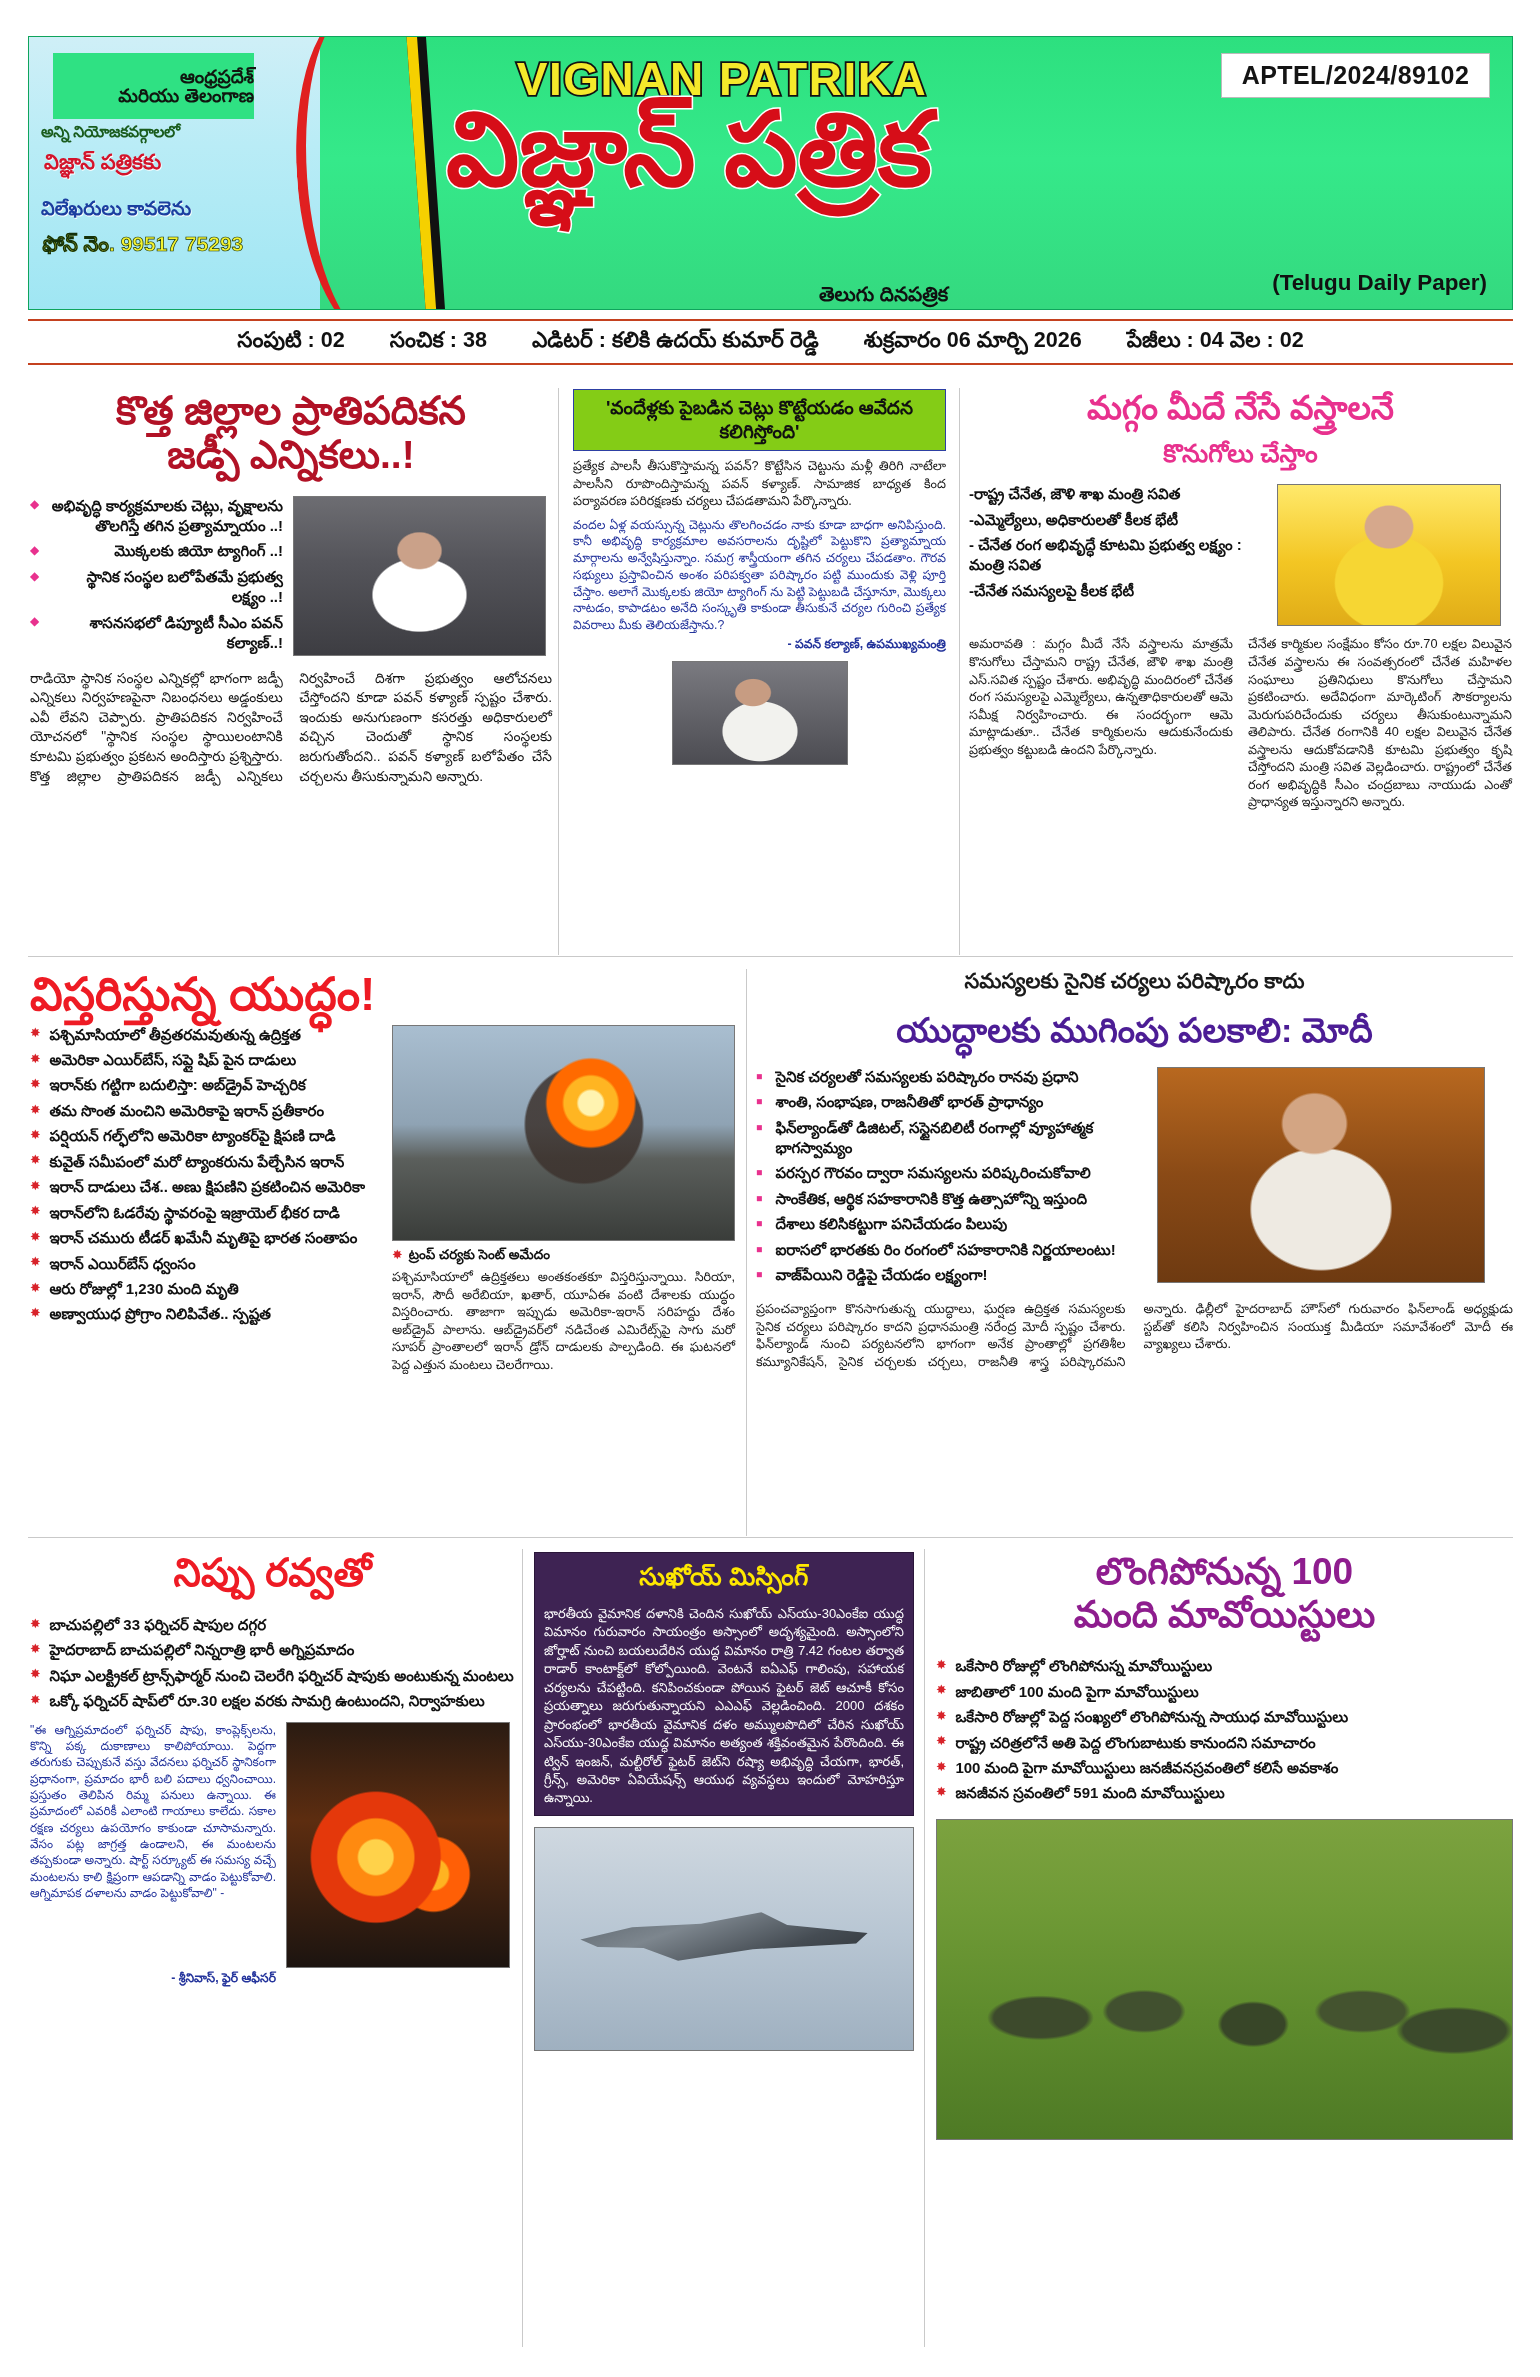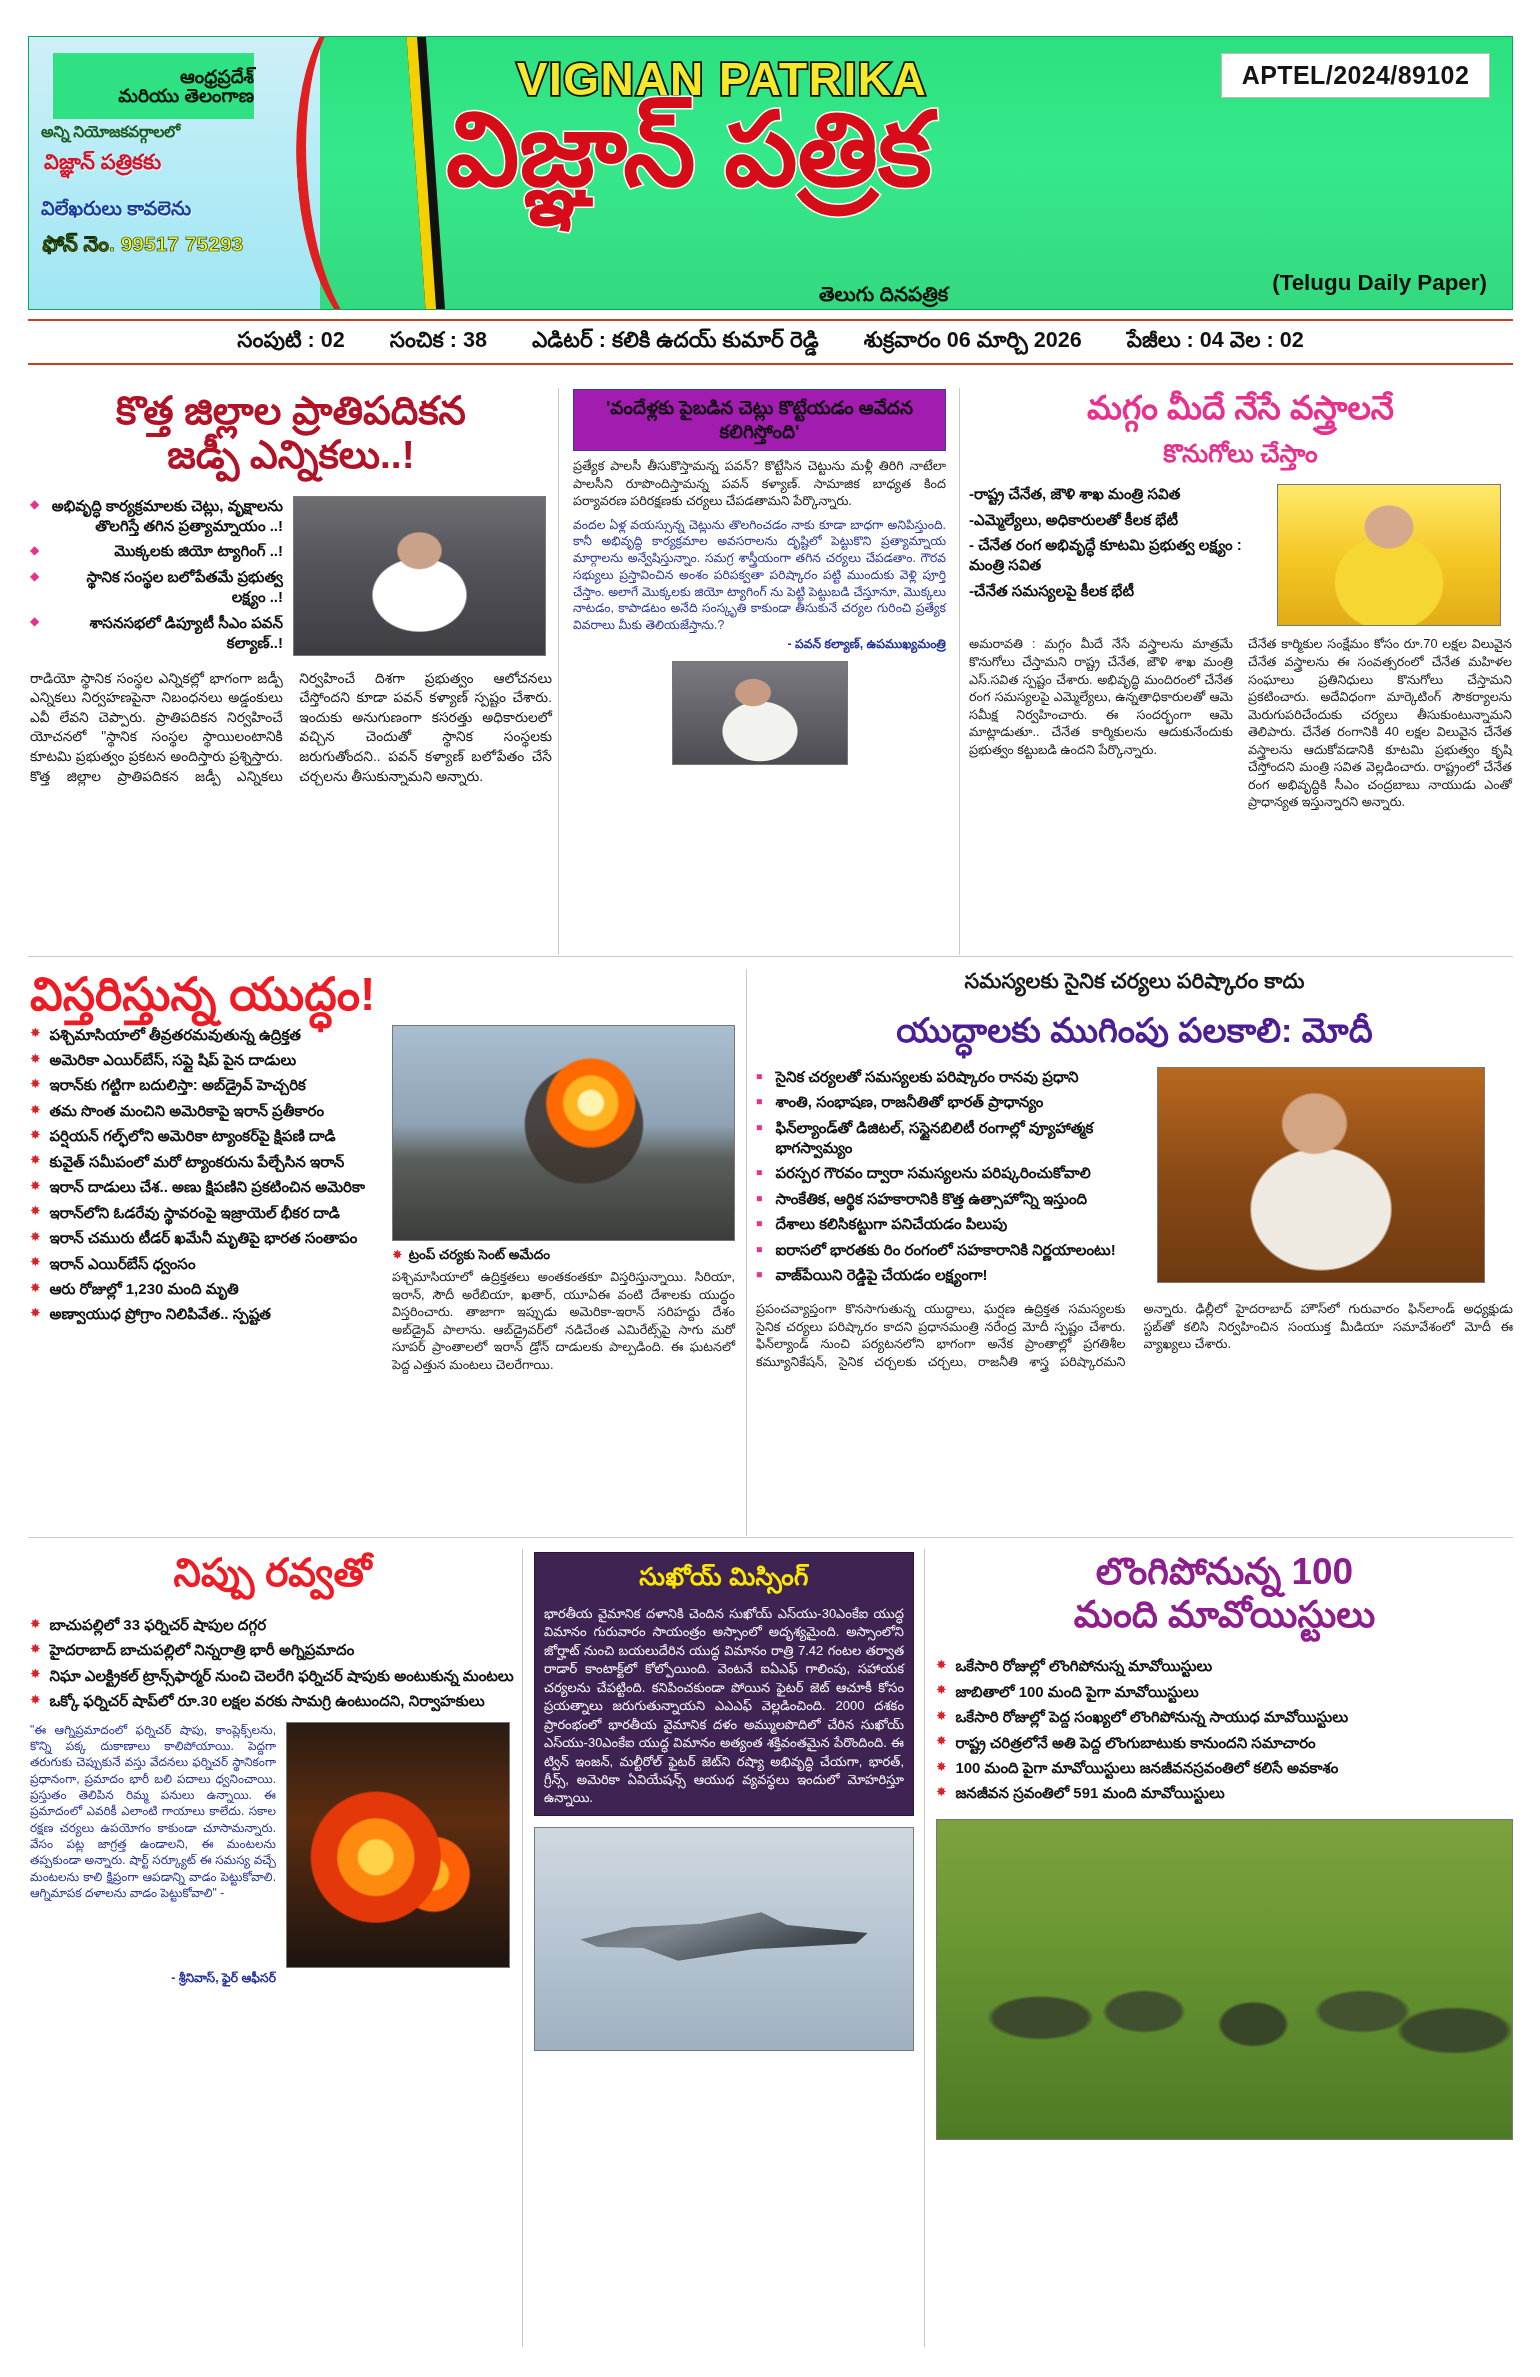--- a/index.html
+++ b/index.html
@@ -164,21 +164,21 @@
 
   .photo {
     position: relative; overflow: hidden;
     border: 0.7px solid #777;
     background: #cfcfcf;
   }
 
   
   .boxed {
     border: 1.5px solid #2d3fa3;
-    background: #a21caf;
+    background: #84cc16;
     padding: 6px 13px;
   }
 
   .sep-v {
     position: absolute; width: 0.7px; background: #c9c9c9;
   }
   .sep-h {
     position: absolute; height: 0.7px; background: #c9c9c9;
   }
 

